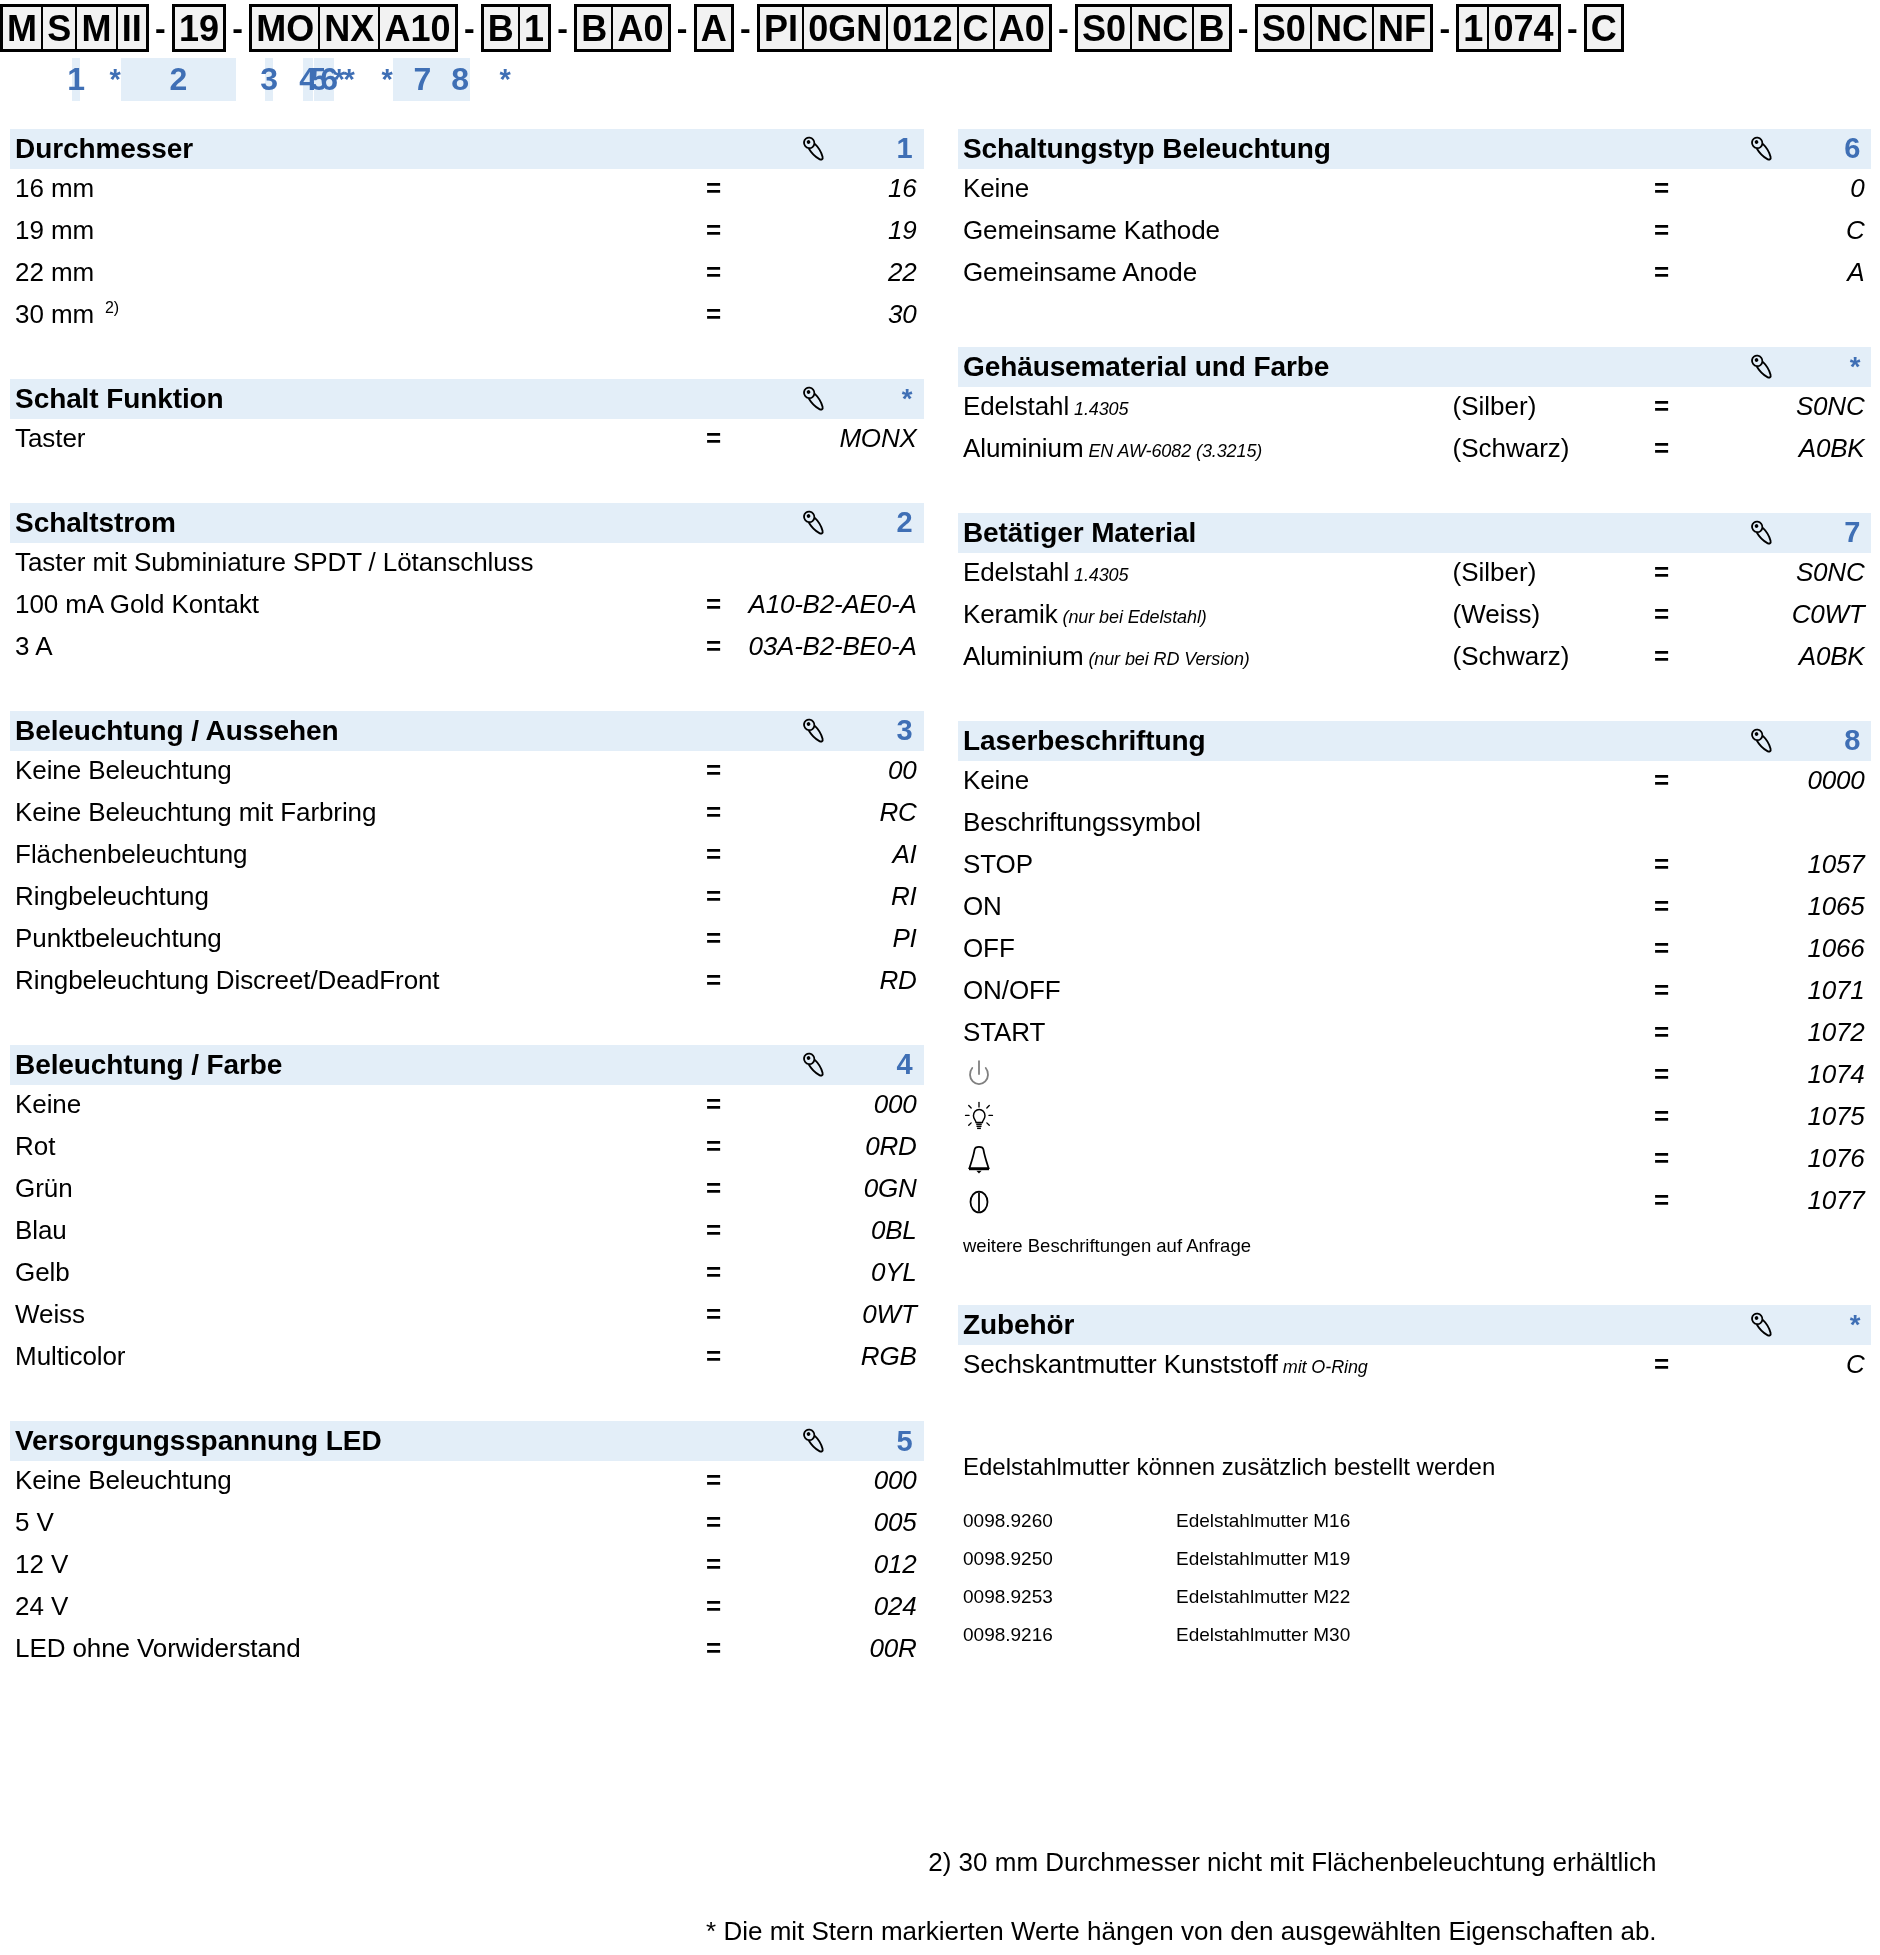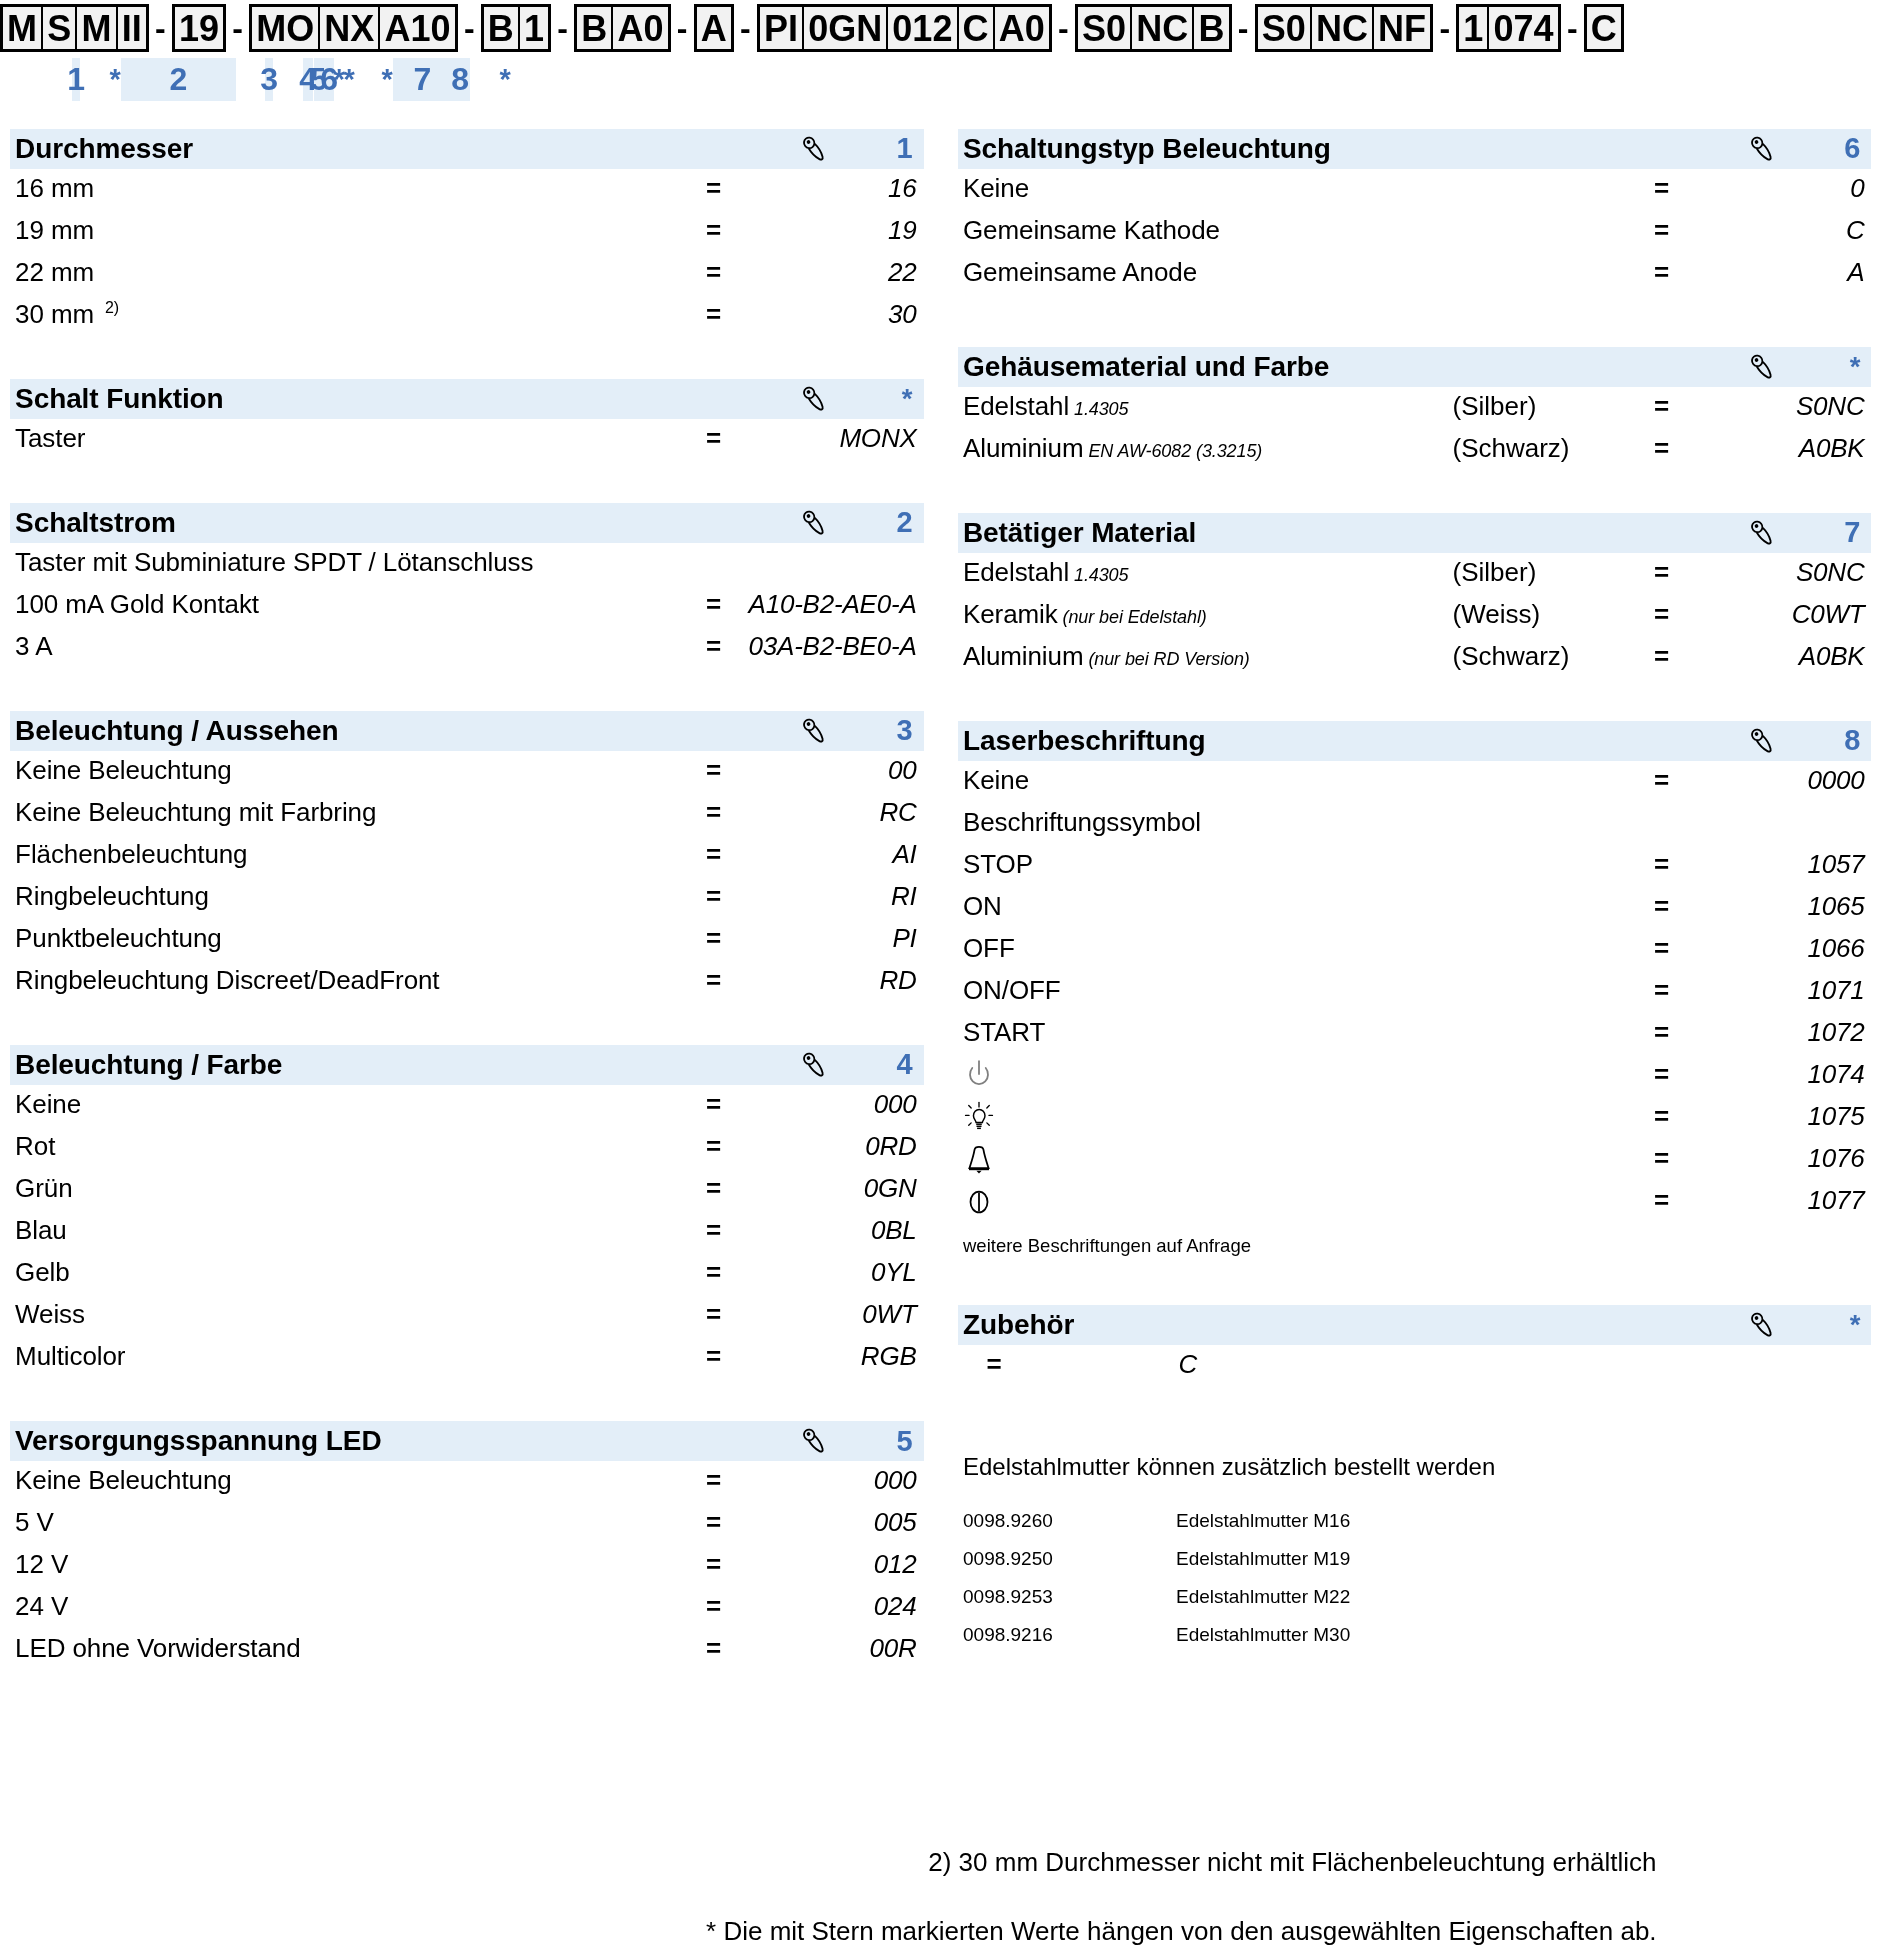--- a/index.html
+++ b/index.html
@@ -703,20 +703,21 @@
                   <ellipse cx="24" cy="13" rx="7.2" ry="7.6"></ellipse>
                   <circle cx="24" cy="11.5" r="2.6" fill="#000" stroke="none"></circle>
                   <path d="M18.6 19 C17.4 27, 18.6 34, 21.2 40 C22.6 43.2, 25.4 43.2, 26.8 40 C29.4 34, 30.6 27, 29.4 19"></path>
                 </g>
               </svg>
             </span>
             <span class="sec-num asterisk">*</span>
           </div>
           <div class="rows">
             <div class="row">
+              <span class="r-label"><span>Sechskantmutter Kunststoff</span><span class="r-sub"> <span>mit O-Ring</span></span></span>
               <span class="r-eq">=</span>
               <span class="r-code">C</span>
             </div>
           </div>
         </div>
         <div class="spacer90"></div>
         <div class="note-mid">Edelstahlmutter können zusätzlich bestellt werden</div>
         <div class="nut-table">
           <div class="nut-row">
             <span class="nut-code">0098.9260</span>

